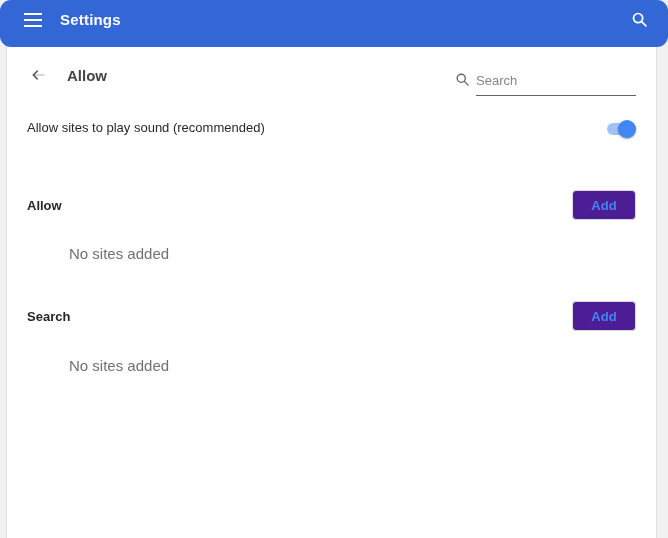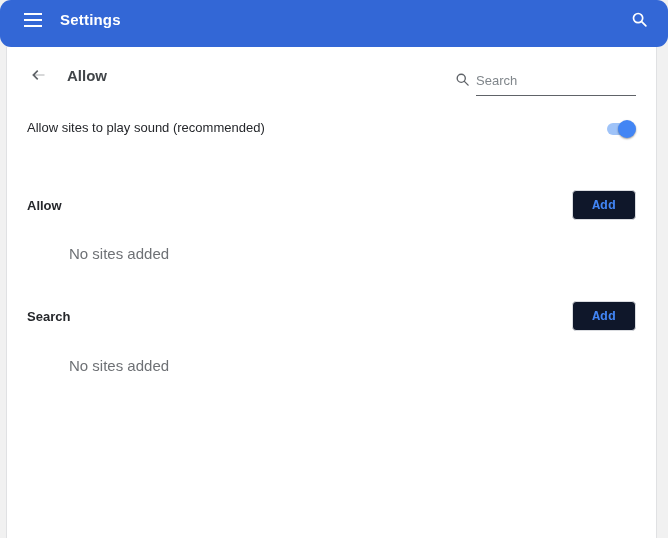--- a/index.html
+++ b/index.html
@@ -98,23 +98,23 @@
 
   
   .section-row {
     height:42px; display:flex; align-items:center; justify-content:space-between;
   }
   .section-row.mute  { margin-top:18px; }
   .section-row.allow { margin-top:29px; }
   .section-label { font-size:13px; font-weight:700; color:var(--text-primary); }
   .add-btn {
     width:64px; height:30px;
-    background:#0f172a; border:1px solid var(--button-border); border-radius:4px;
+    background:#4c1d95; border:1px solid var(--button-border); border-radius:4px;
     color:var(--accent-blue); font-size:13px; font-weight:600;
-    font-family:Liberation Mono, monospace; cursor:pointer;
+    font-family:Liberation Sans, sans-serif; cursor:pointer;
   }
   .empty-text {
     margin:16px 0 0 42px; line-height:24px;
     font-size:15px; color:var(--text-secondary);
   }
   .empty-text.second { margin-top:17px; }
 </style>
 </head>
 <body>
 

